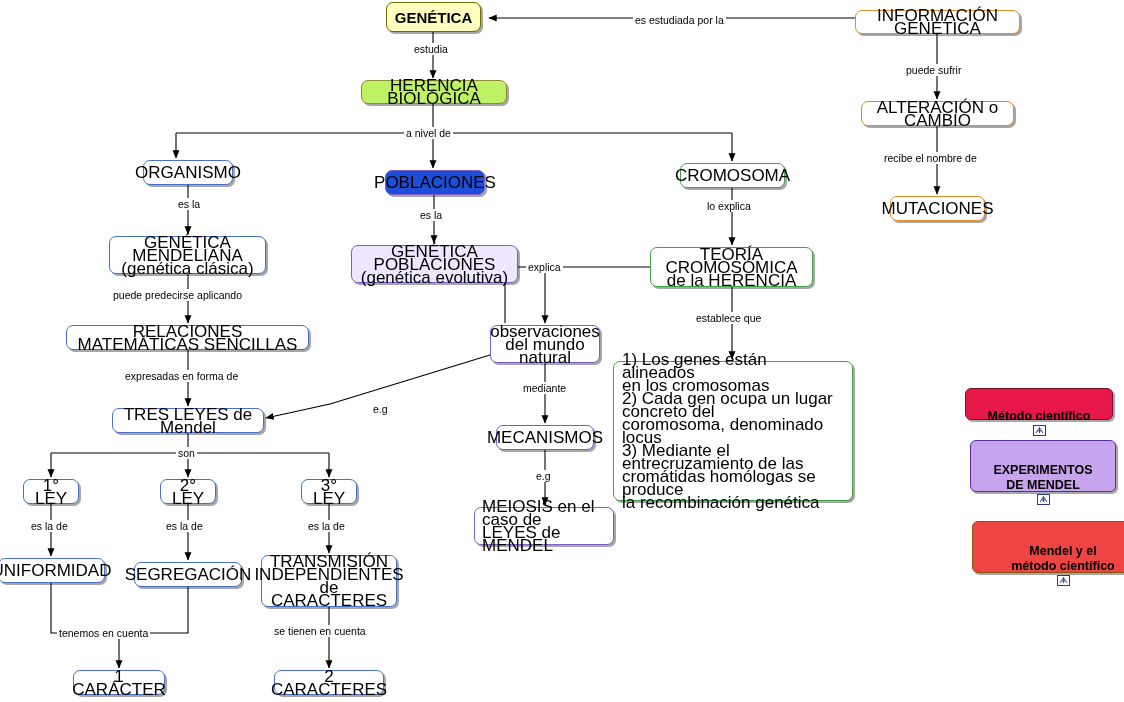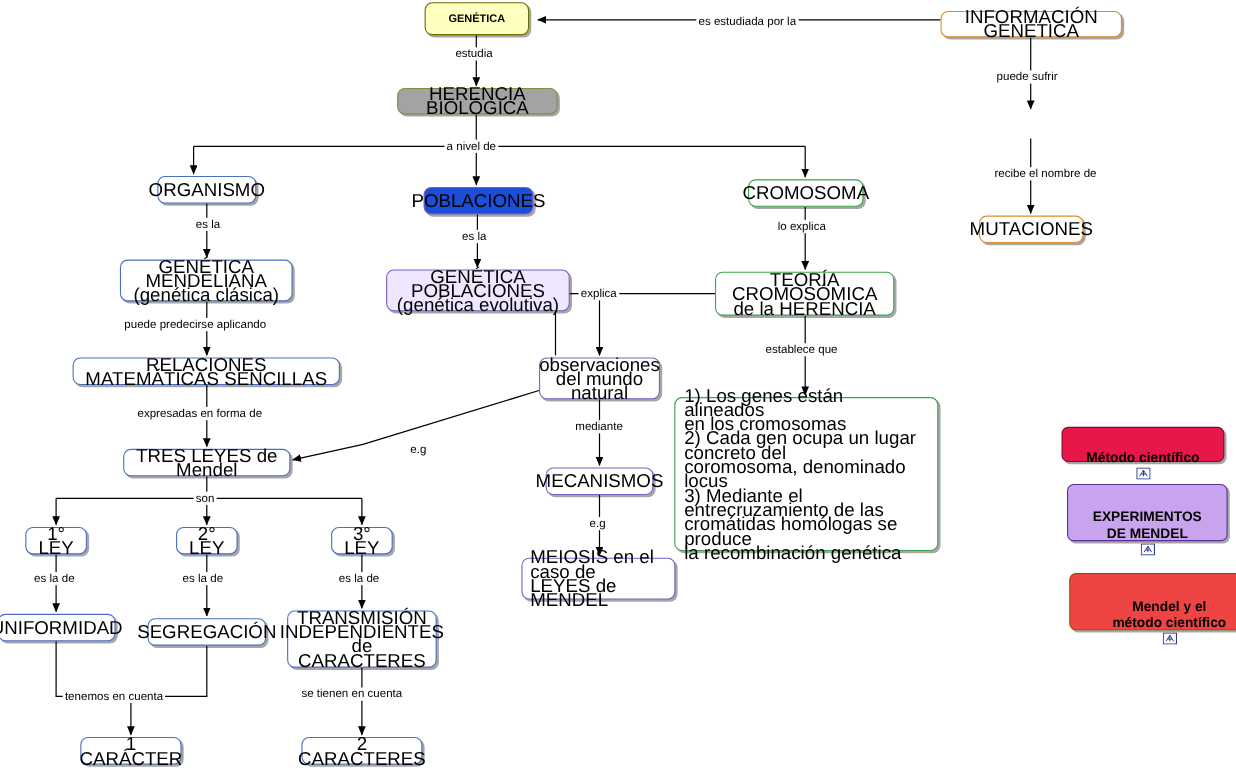--- a/index.html
+++ b/index.html
@@ -119,23 +119,24 @@
       <path d="M188,504 L188,560" marker-end="url(#arr)"></path>
       <path d="M329,504 L329,553" marker-end="url(#arr)"></path>
 
       <path d="M51,583 L51,633 L119,633 L119,668" marker-end="url(#arr)"></path>
       <path d="M188,587 L188,633 L119,633"></path>
 
       <path d="M329,607 L329,668" marker-end="url(#arr)"></path>
     </g>
   </svg>
 
-  <div class="node shadow" style="left:386px;top:2px;width:95px;height:30px;background:#ffffbf;border-color:#6d6d00;font-size:10px;font-weight:bold;">GENÉTICA</div>
+  <div class="node shadow" style="left:386px;top:2px;width:95px;height:30px;background:#ffffbf;border-color:#6d6d00;font-size:15px;font-weight:bold;">GENÉTICA</div>
   <div class="node shadow" style="left:855px;top:10px;width:165px;height:24px;border-color:#e08a2e;">INFORMACIÓN GENÉTICA</div>
-  <div class="node shadow" style="left:361px;top:80px;width:146px;height:24px;background:#a3a3a3;border-color:#8a8a3a;">HERENCIA BIOLÓGICA</div>
+  <div class="node shadow" style="left:361px;top:80px;width:146px;height:24px;background:#bef264;border-color:#8a8a3a;">HERENCIA BIOLÓGICA</div>
+  <div class="node shadow" style="left:861px;top:101px;width:153px;height:25px;border-color:#e08a2e;">ALTERACIÓN o CAMBIO</div>
   <div class="node shadow" style="left:143px;top:160px;width:90px;height:25px;border-color:#4a6fc7;">ORGANISMO</div>
   <div class="node shadow" style="left:385px;top:170px;width:100px;height:25px;background:#1d4ed8;border-color:#7b5fc7;">POBLACIONES</div>
   <div class="node shadow" style="left:680px;top:163px;width:105px;height:25px;border-color:#3fa34a;">CROMOSOMA</div>
   <div class="node shadow" style="left:890px;top:196px;width:95px;height:25px;border-color:#e08a2e;">MUTACIONES</div>
   <div class="node shadow" style="left:109px;top:236px;width:157px;height:38px;border-color:#4a6fc7;">GENÉTICA MENDELIANA
 (genética clásica)</div>
   <div class="node shadow" style="left:351px;top:245px;width:167px;height:38px;background:#efe6ff;border-color:#7b5fc7;">GENÉTICA POBLACIONES
 (genética evolutiva)</div>
   <div class="node shadow" style="left:650px;top:247px;width:163px;height:40px;border-color:#3fa34a;">TEORÍA CROMOSÓMICA
 de la HERENCIA</div>
@@ -160,21 +161,21 @@
   <div class="node shadow" style="left:134px;top:562px;width:108px;height:25px;border-color:#4a6fc7;">SEGREGACIÓN</div>
   <div class="node shadow" style="left:261px;top:555px;width:136px;height:52px;border-color:#4a6fc7;">TRANSMISIÓN
 INDEPENDIENTES de
 CARACTERES</div>
   <div class="node shadow" style="left:73px;top:670px;width:92px;height:25px;border-color:#4a6fc7;">1 CARÁCTER</div>
   <div class="node shadow" style="left:274px;top:670px;width:110px;height:25px;border-color:#4a6fc7;">2 CARACTERES</div>
 
   <div class="lbl" style="left:412px;top:43px;">estudia</div>
   <div class="lbl" style="left:633px;top:14px;">es estudiada por la</div>
   <div class="lbl" style="left:904px;top:64px;">puede sufrir</div>
-  <div class="lbl" style="left:902px;top:152px;">recibe el nombre de</div>
+  <div class="lbl" style="left:882px;top:152px;">recibe el nombre de</div>
   <div class="lbl" style="left:404px;top:127px;">a nivel de</div>
   <div class="lbl" style="left:176px;top:198px;">es la</div>
   <div class="lbl" style="left:418px;top:209px;">es la</div>
   <div class="lbl" style="left:705px;top:200px;">lo explica</div>
   <div class="lbl" style="left:111px;top:289px;">puede predecirse aplicando</div>
   <div class="lbl" style="left:526px;top:261px;">explica</div>
   <div class="lbl" style="left:694px;top:312px;">establece que</div>
   <div class="lbl" style="left:123px;top:370px;">expresadas en forma de</div>
   <div class="lbl" style="left:521px;top:382px;">mediante</div>
   <div class="lbl" style="left:371px;top:403px;">e.g</div>

